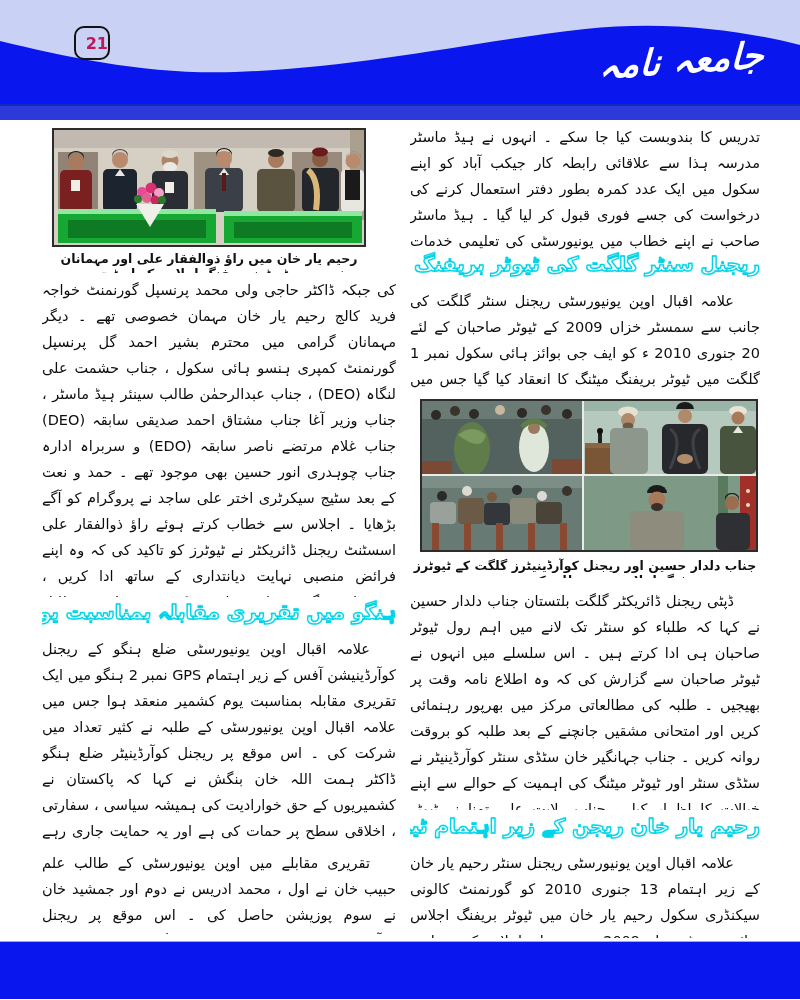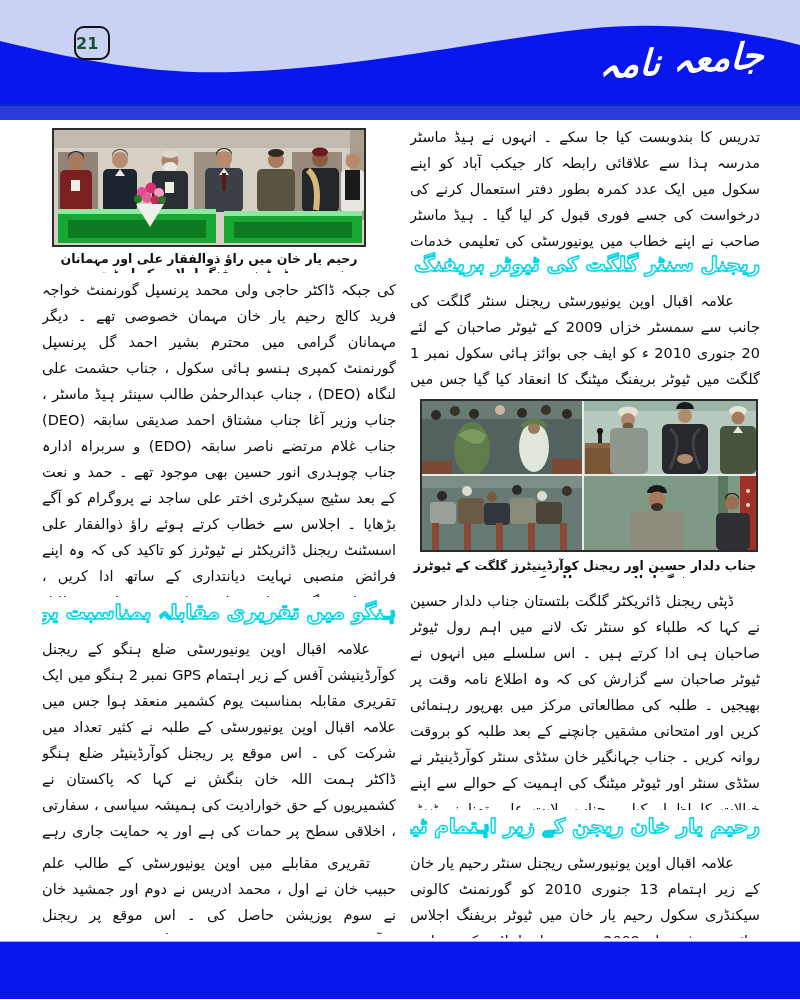--- a/index.html
+++ b/index.html
@@ -6,22 +6,22 @@
   .page{
     position:relative;width:800px;height:1000px;overflow:hidden;background:#ffffff;
     font-family:"DejaVu Sans","Liberation Sans",sans-serif;
   }
   
   .header{position:absolute;left:0;top:0;width:800px;height:120px;background:#c9d1f4;}
   .header svg{position:absolute;left:0;top:0;}
   .page-badge{
     position:absolute;left:74px;top:26px;width:32px;height:30px;
     border:2.5px solid #121212;border-radius:10px;background:transparent;
-    display:flex;align-items:center;justify-content:flex-start;
-    font-size:16px;font-weight:bold;color:#14532d;z-index:3;
+    display:flex;align-items:center;justify-content:flex-end;
+    font-size:16px;font-weight:bold;color:#be185d;z-index:3;
   }
   .masthead{
     position:absolute;right:36px;top:40px;z-index:3;color:#ffffff;
     font-size:36px;font-weight:bold;font-style:italic;
     direction:rtl;transform:rotate(-4deg) skewX(-6deg);
     letter-spacing:1px;white-space:nowrap;
   }
   
   .footer{position:absolute;left:0;top:941px;width:800px;height:57px;background:#0a16ee;border-top:1px solid #9aa6f2;}
   

